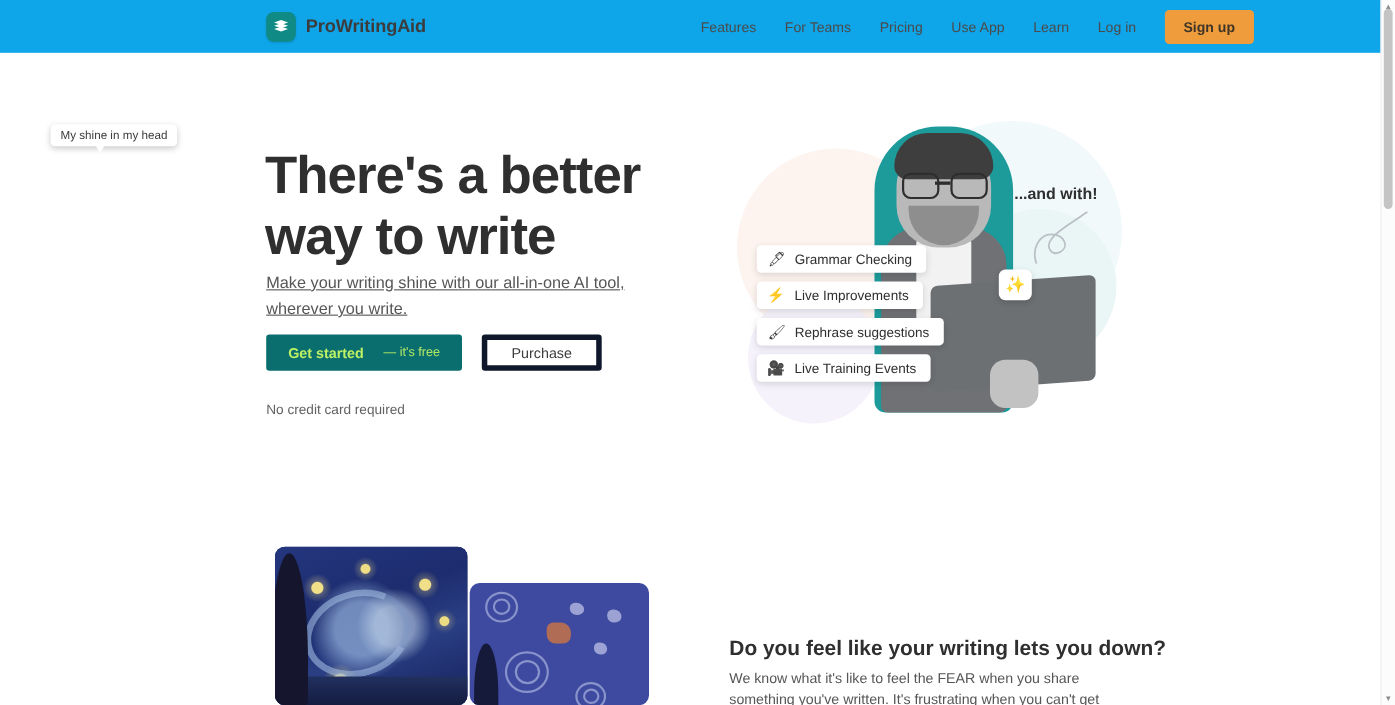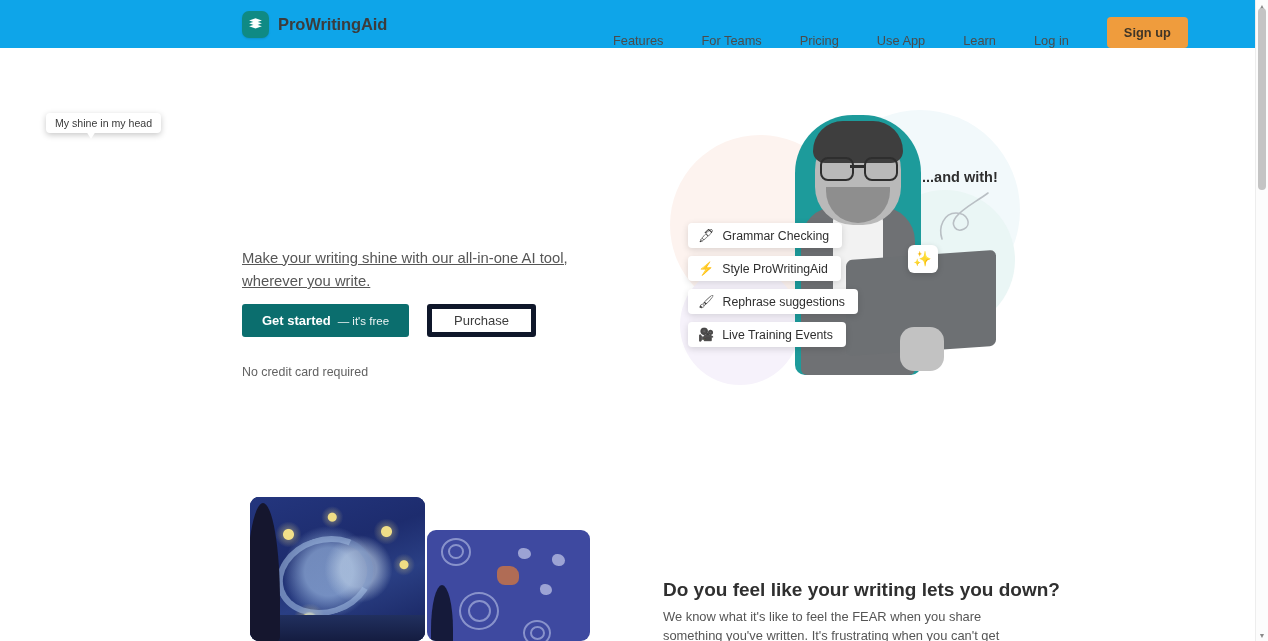--- a/index.html
+++ b/index.html
@@ -37,23 +37,23 @@
     background: #0f8a84;
     display: flex; align-items: center; justify-content: center;
     box-shadow: 0 1px 2px rgba(0,0,0,.12);
   }
   .brand-name {
     font-size: 16.5px; font-weight: bold;
     color: #3c3c3c; letter-spacing: -0.1px;
     white-space: nowrap;
   }
   .nav {
-    position: absolute; left: 600px; top: 0;
+    position: absolute; left: 624px; top: 0;
     height: 48px;
-    display: flex; align-items: flex-end; gap: 12px;
+    display: flex; align-items: center; gap: 0;
   }
   .nav-link {
     font-size: 12.8px; color: #4b4b4b;
     padding: 0 13px; white-space: nowrap;
     cursor: pointer; text-decoration: none;
   }
   .signup-btn {
     margin-left: 13px;
     background: #ef9c3d;
     color: #3f3527;
@@ -78,24 +78,24 @@
     width: 330px;
     font-size: 14.8px; line-height: 23px;
     color: #565656;
     text-decoration: underline;
   }
   .cta-row {
     position: absolute; left: 242px; top: 304px;
     display: flex; align-items: stretch; gap: 18px;
   }
   .btn-primary {
-    background: #0b6e6e; color: #ffffff;
+    background: #0b6e6e; color: #bef264;
     border: none; border-radius: 3px;
     padding: 0 20px; height: 33px;
-    display: flex; align-items: center; gap: 7px;
+    display: flex; align-items: center; gap: 18px;
     cursor: pointer;
     font-family: "Liberation Sans", sans-serif;
   }
   .btn-primary .lbl { font-size: 13px; font-weight: bold; }
   .btn-primary .sub { font-size: 11.5px; opacity: .92; }
   .btn-secondary {
     background: #ffffff; color: #3c3c3c;
     border: 5px solid #0f172a; border-radius: 3px;
     padding: 0 22px; height: 33px;
     display: flex; align-items: center;
@@ -377,20 +377,24 @@
       <a class="nav-link">Features</a>
       <a class="nav-link">For Teams</a>
       <a class="nav-link">Pricing</a>
       <a class="nav-link">Use App</a>
       <a class="nav-link">Learn</a>
       <a class="nav-link">Log in</a>
       <button class="signup-btn">Sign up</button>
     </div>
   </div>
 
+  <h1 class="hero-title">
+    <span>There's a better</span><br>
+    <span>way to write</span>
+  </h1>
 
   <p class="hero-sub">Make your writing shine with our all-in-one AI tool, wherever you write.</p>
 
   <div class="cta-row">
     <button class="btn-primary">
       <span class="lbl">Get started</span>
       <span class="sub">— it's free</span>
     </button>
     <button class="btn-secondary">Purchase</button>
   </div>
@@ -425,21 +429,21 @@
     </svg>
     <div class="and-more">...and with!</div>
 
     <div class="chips">
       <div class="chip">
         <span class="chip-icon">🖋</span>
         <span class="chip-label">Grammar Checking</span>
       </div>
       <div class="chip">
         <span class="chip-icon">⚡</span>
-        <span class="chip-label">Style ProWritingAid</span>
+        <span class="chip-label">Live Improvements</span>
       </div>
       <div class="chip">
         <span class="chip-icon">🖌</span>
         <span class="chip-label">Rephrase suggestions</span>
       </div>
       <div class="chip">
         <span class="chip-icon">🎥</span>
         <span class="chip-label">Live Training Events</span>
       </div>
     </div>

